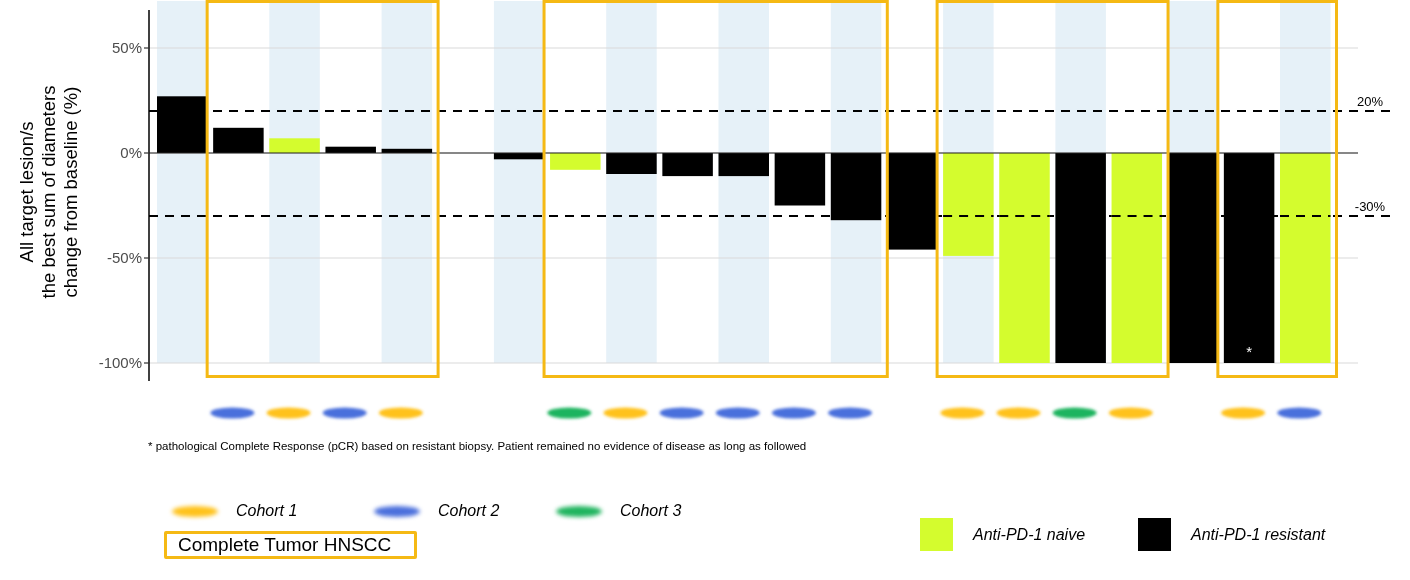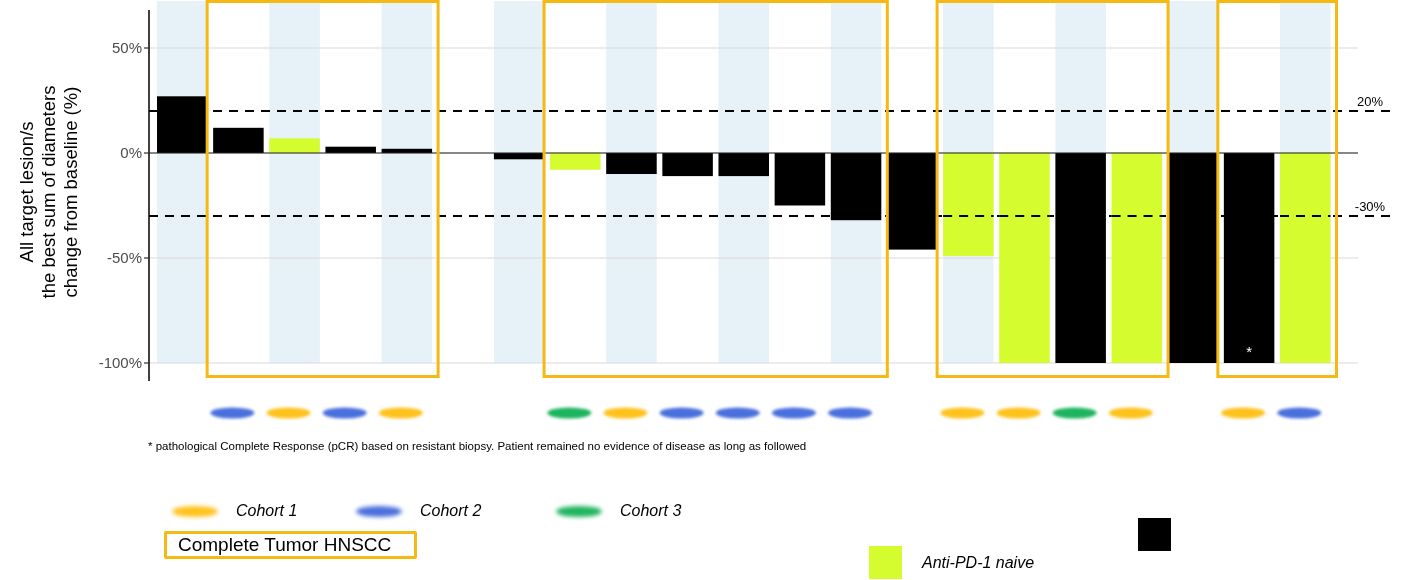--- a/index.html
+++ b/index.html
@@ -126,30 +126,31 @@
   <span>the best sum of diameters</span>
   <span>change from baseline (%)</span>
 </div>
 
 <div class="footnote">* pathological Complete Response (pCR) based on resistant biopsy. Patient remained no evidence of disease as long as followed</div>
 
 <div class="legend-cohort" style="left:172px;">
   <div class="legend-ellipse" style="background:#ffc21a;"></div>
   <span class="legend-text">Cohort 1</span>
 </div>
-<div class="legend-cohort" style="left:356px;">
+<div class="legend-cohort" style="left:374px;">
   <div class="legend-ellipse" style="background:#4a6fdc;"></div>
   <span class="legend-text">Cohort 2</span>
 </div>
 <div class="legend-cohort" style="left:556px;text-align:center;">
   <div class="legend-ellipse" style="background:#1fb45e;"></div>
   <span class="legend-text">Cohort 3</span>
 </div>
 
 <div class="legend-box">Complete Tumor HNSCC</div>
 
-<div class="legend-treat" style="left:869px;margin-top:28px;">
+<div class="legend-treat" style="left:920px;">
   <div class="legend-swatch" style="background:#d4fc2e;"></div>
   <span class="legend-text">Anti-PD-1 naive</span>
 </div>
 <div class="legend-treat" style="left:1138px;">
   <div class="legend-swatch" style="background:#000000;"></div>
+  <span class="legend-text">Anti-PD-1 resistant</span>
 </div>
 
 </body></html>

